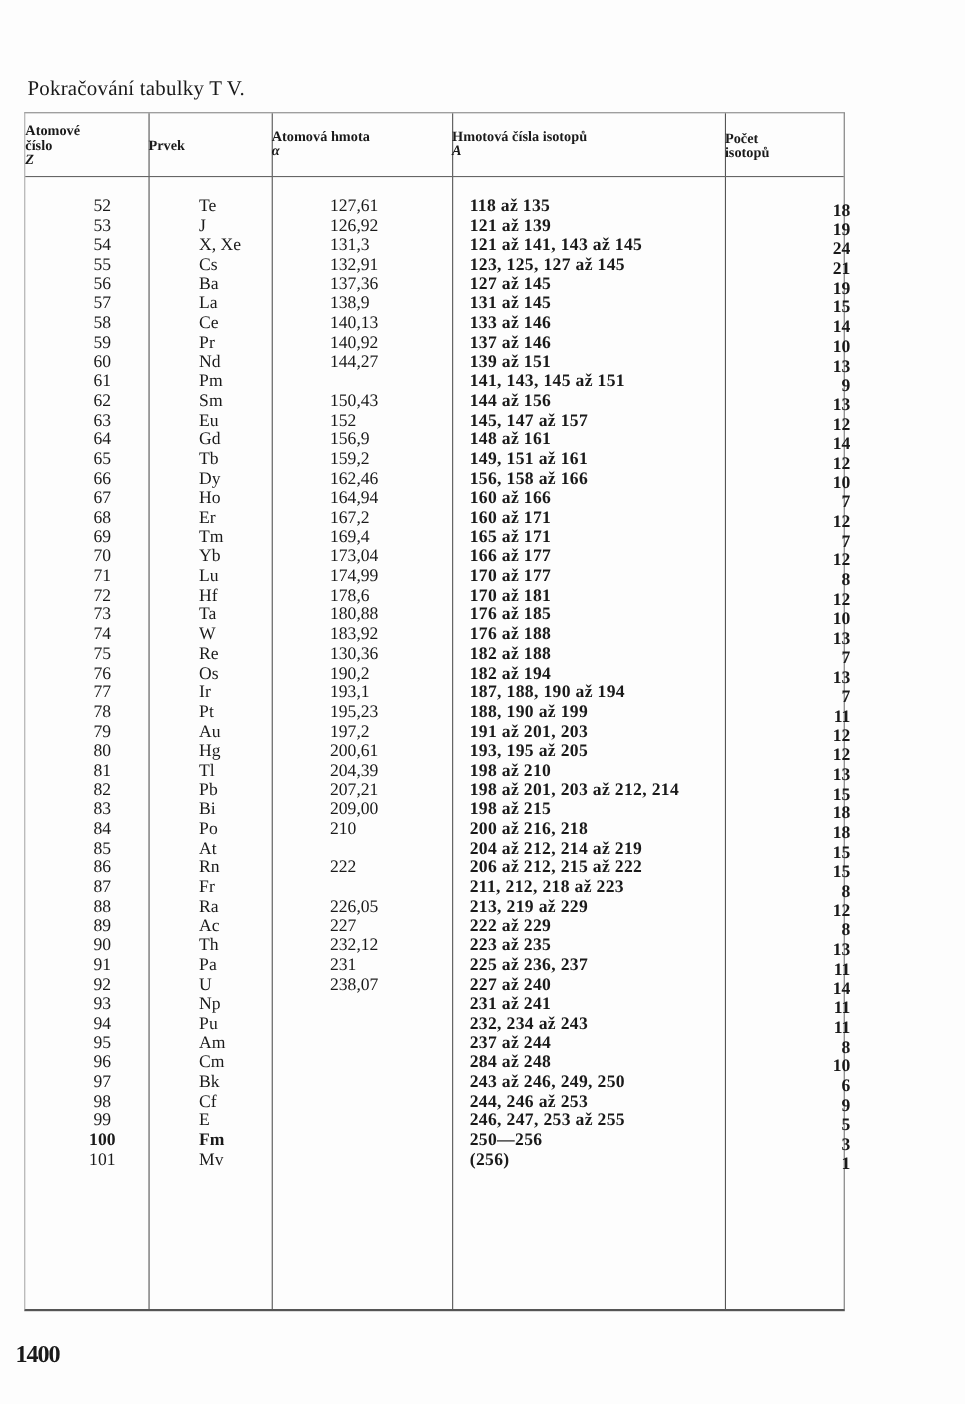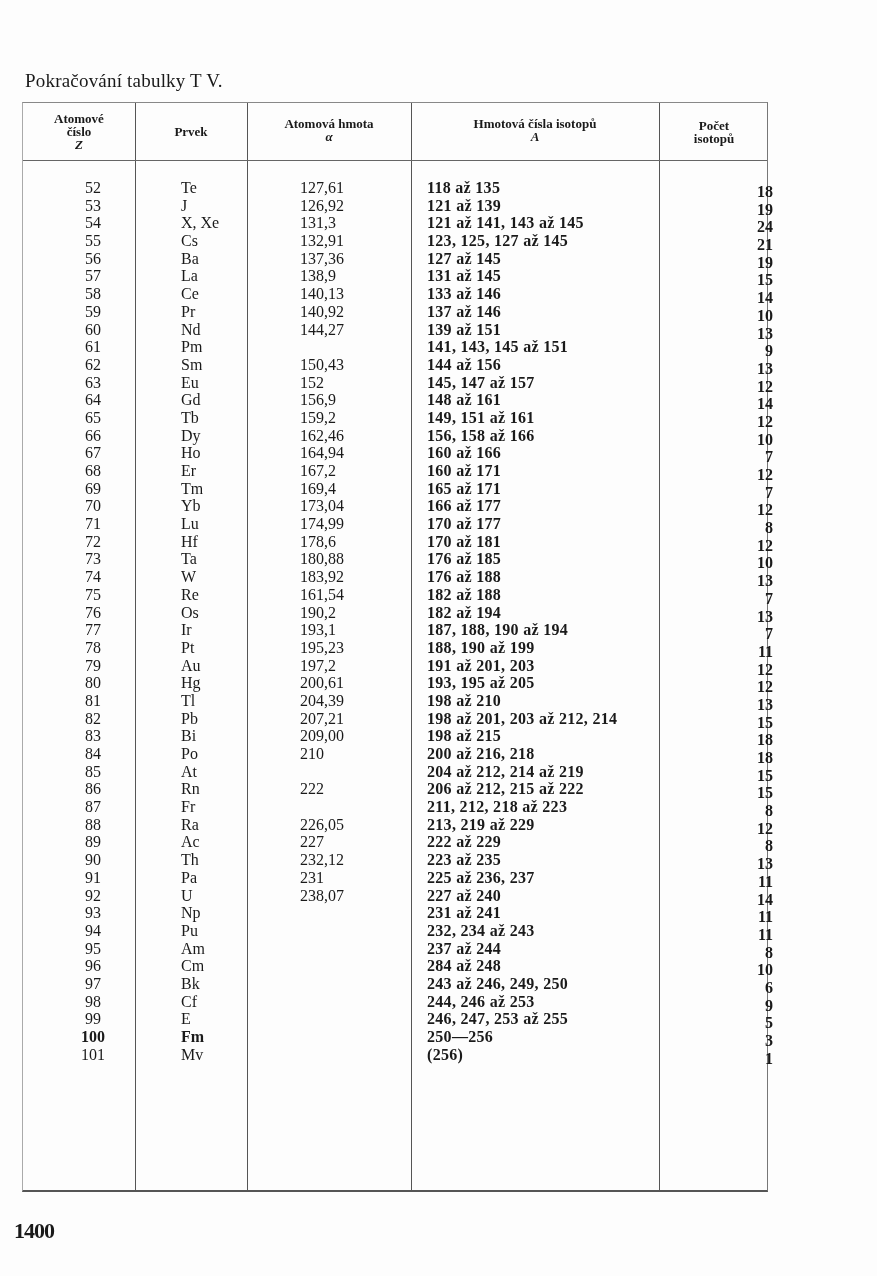--- a/index.html
+++ b/index.html
@@ -15,21 +15,21 @@
   .tbl {
     position: absolute; left: 22px; top: 102px; width: 746px; height: 1090px;
     border-top: 1px solid #888; border-bottom: 2px solid #555;
     border-left: 1px solid #aaa; border-right: 1px solid #777;
     box-sizing: border-box;
   }
   .vline { position: absolute; top: 0; bottom: 0; width: 0; border-left: 1px solid #555; }
   .hline { position: absolute; left: 0; right: 0; top: 57px; border-top: 1px solid #666; }
   .hcell {
     position: absolute; top: 0; height: 57px; display: flex; flex-direction: column;
-    justify-content: center; align-items: center; text-align: center;
+    justify-content: center; align-items: flex-start; text-align: center;
     font-family: "Liberation Serif", serif; font-weight: bold; font-size: 13px; line-height: 13px;
   }
   .hcell .it { font-style: italic; }
   .rows { position: absolute; left: 0; right: 0; top: 76px; }
   .row { position: relative; height: 17.7px; font-family: "Liberation Serif", serif; font-size: 16px; line-height: 17.7px; }
   .row span { position: absolute; top: 0; white-space: nowrap; }
   .c-z { left: 40px; width: 60px; text-align: center; }
   .c-el { left: 158px; }
   .c-m { left: 277px; }
   .c-iso { left: 404px; font-weight: bold; letter-spacing: 0.3px; }
@@ -231,21 +231,21 @@
       <div class="row">
         <span class="c-z">74</span>
         <span class="c-el">W</span>
         <span class="c-m">183,92</span>
         <span class="c-iso">176 až 188</span>
         <span class="c-n">13</span>
       </div>
       <div class="row">
         <span class="c-z">75</span>
         <span class="c-el">Re</span>
-        <span class="c-m">161,54</span>
+        <span class="c-m">130,36</span>
         <span class="c-iso">182 až 188</span>
         <span class="c-n">7</span>
       </div>
       <div class="row">
         <span class="c-z">76</span>
         <span class="c-el">Os</span>
         <span class="c-m">190,2</span>
         <span class="c-iso">182 až 194</span>
         <span class="c-n">13</span>
       </div>

